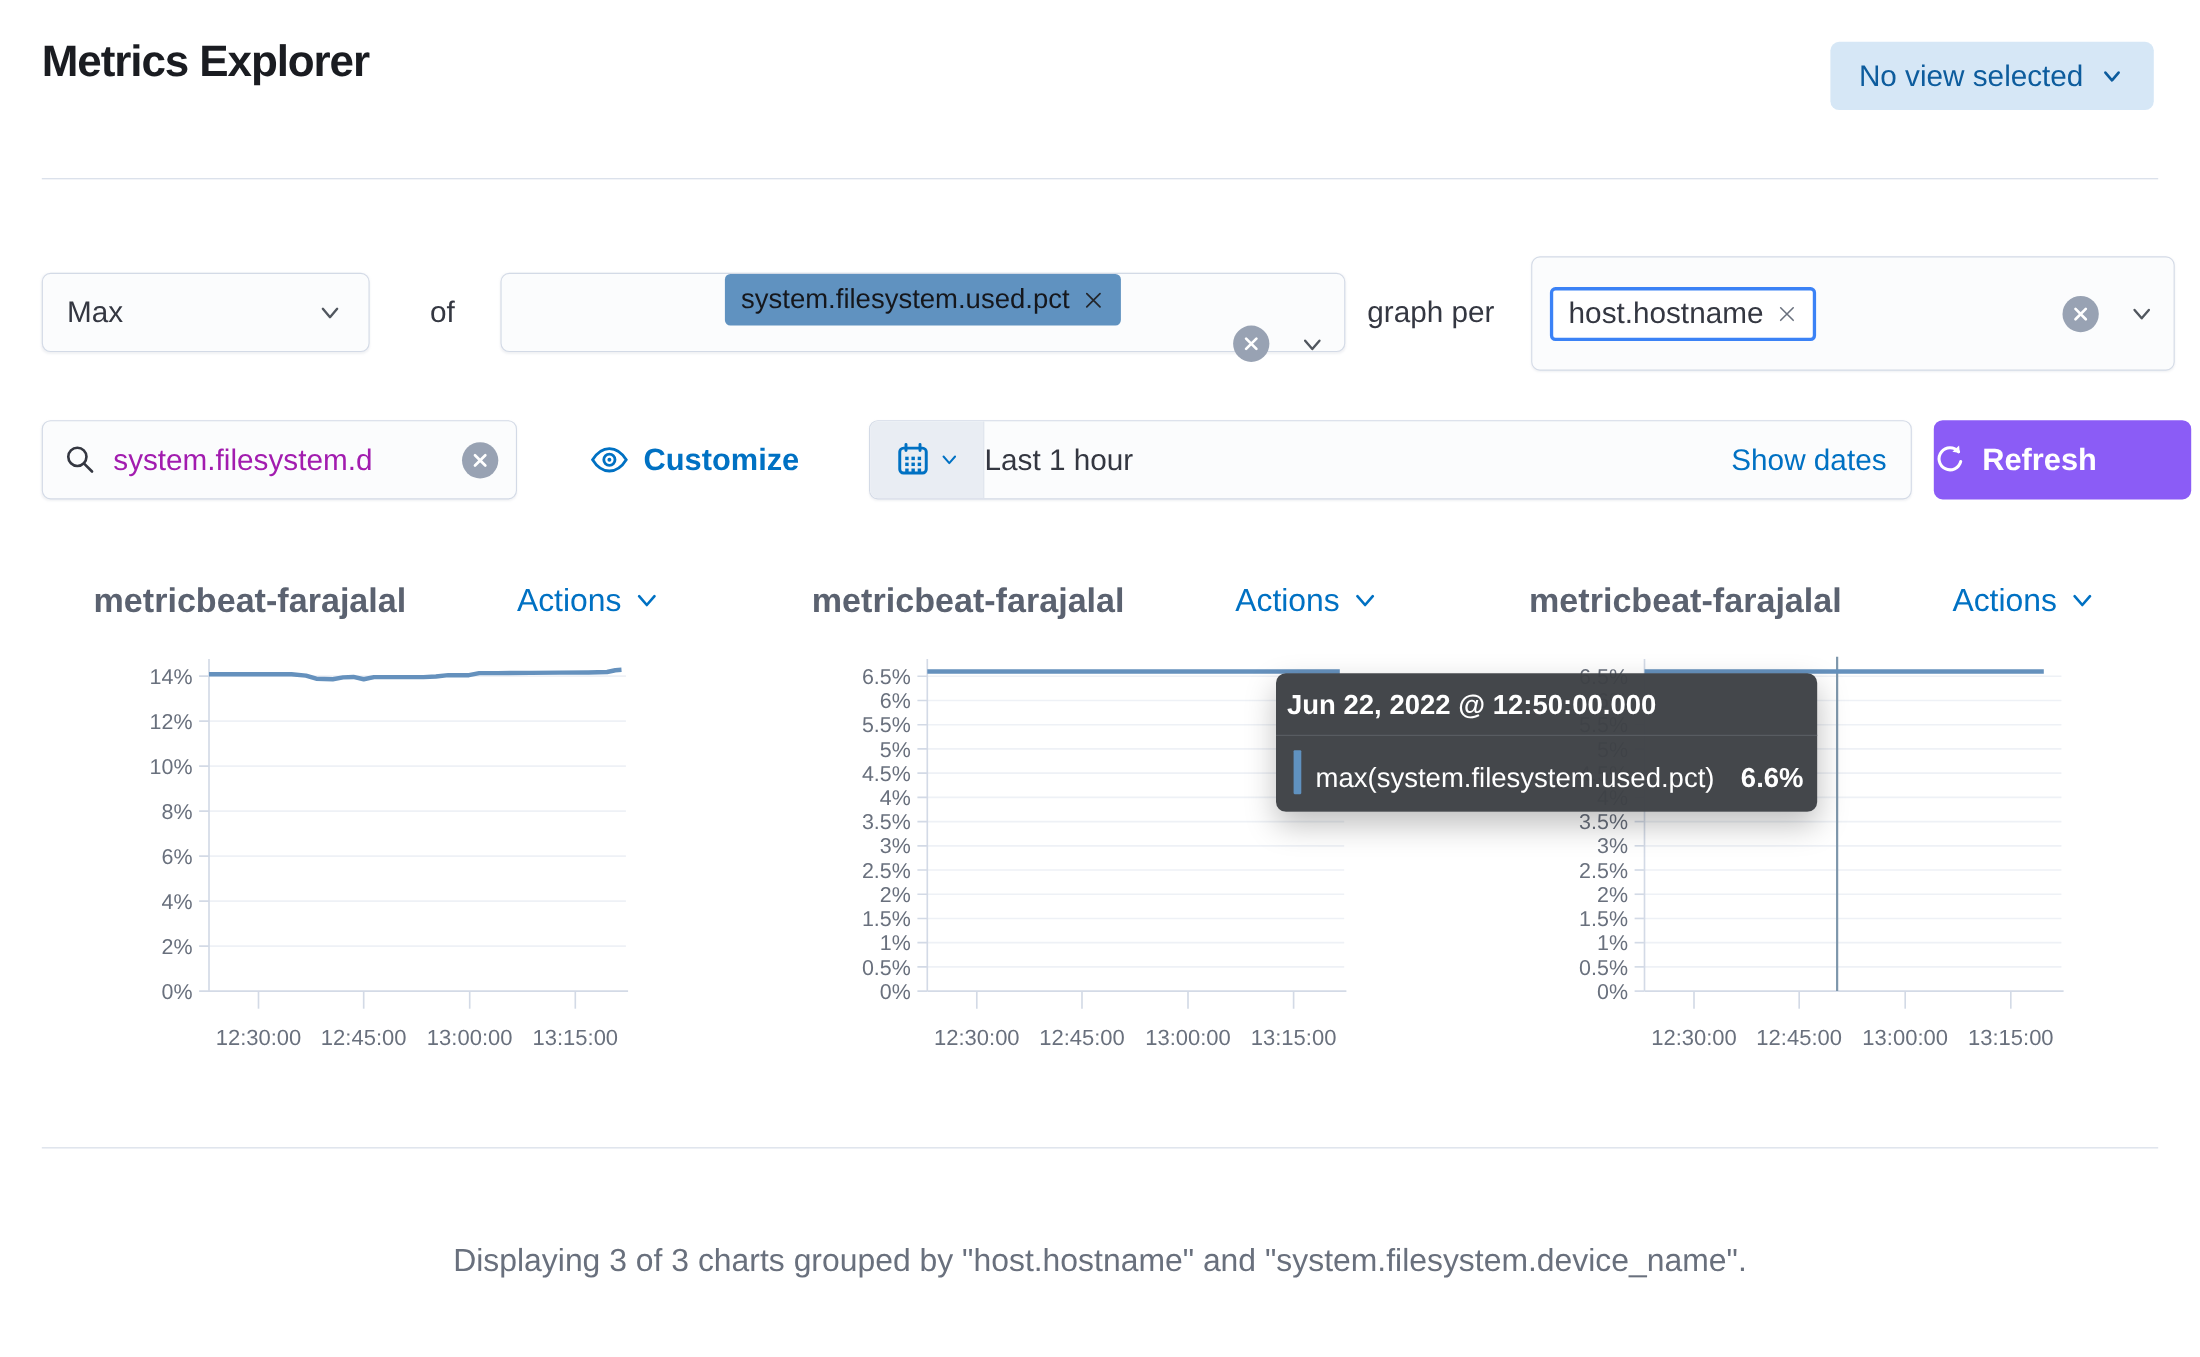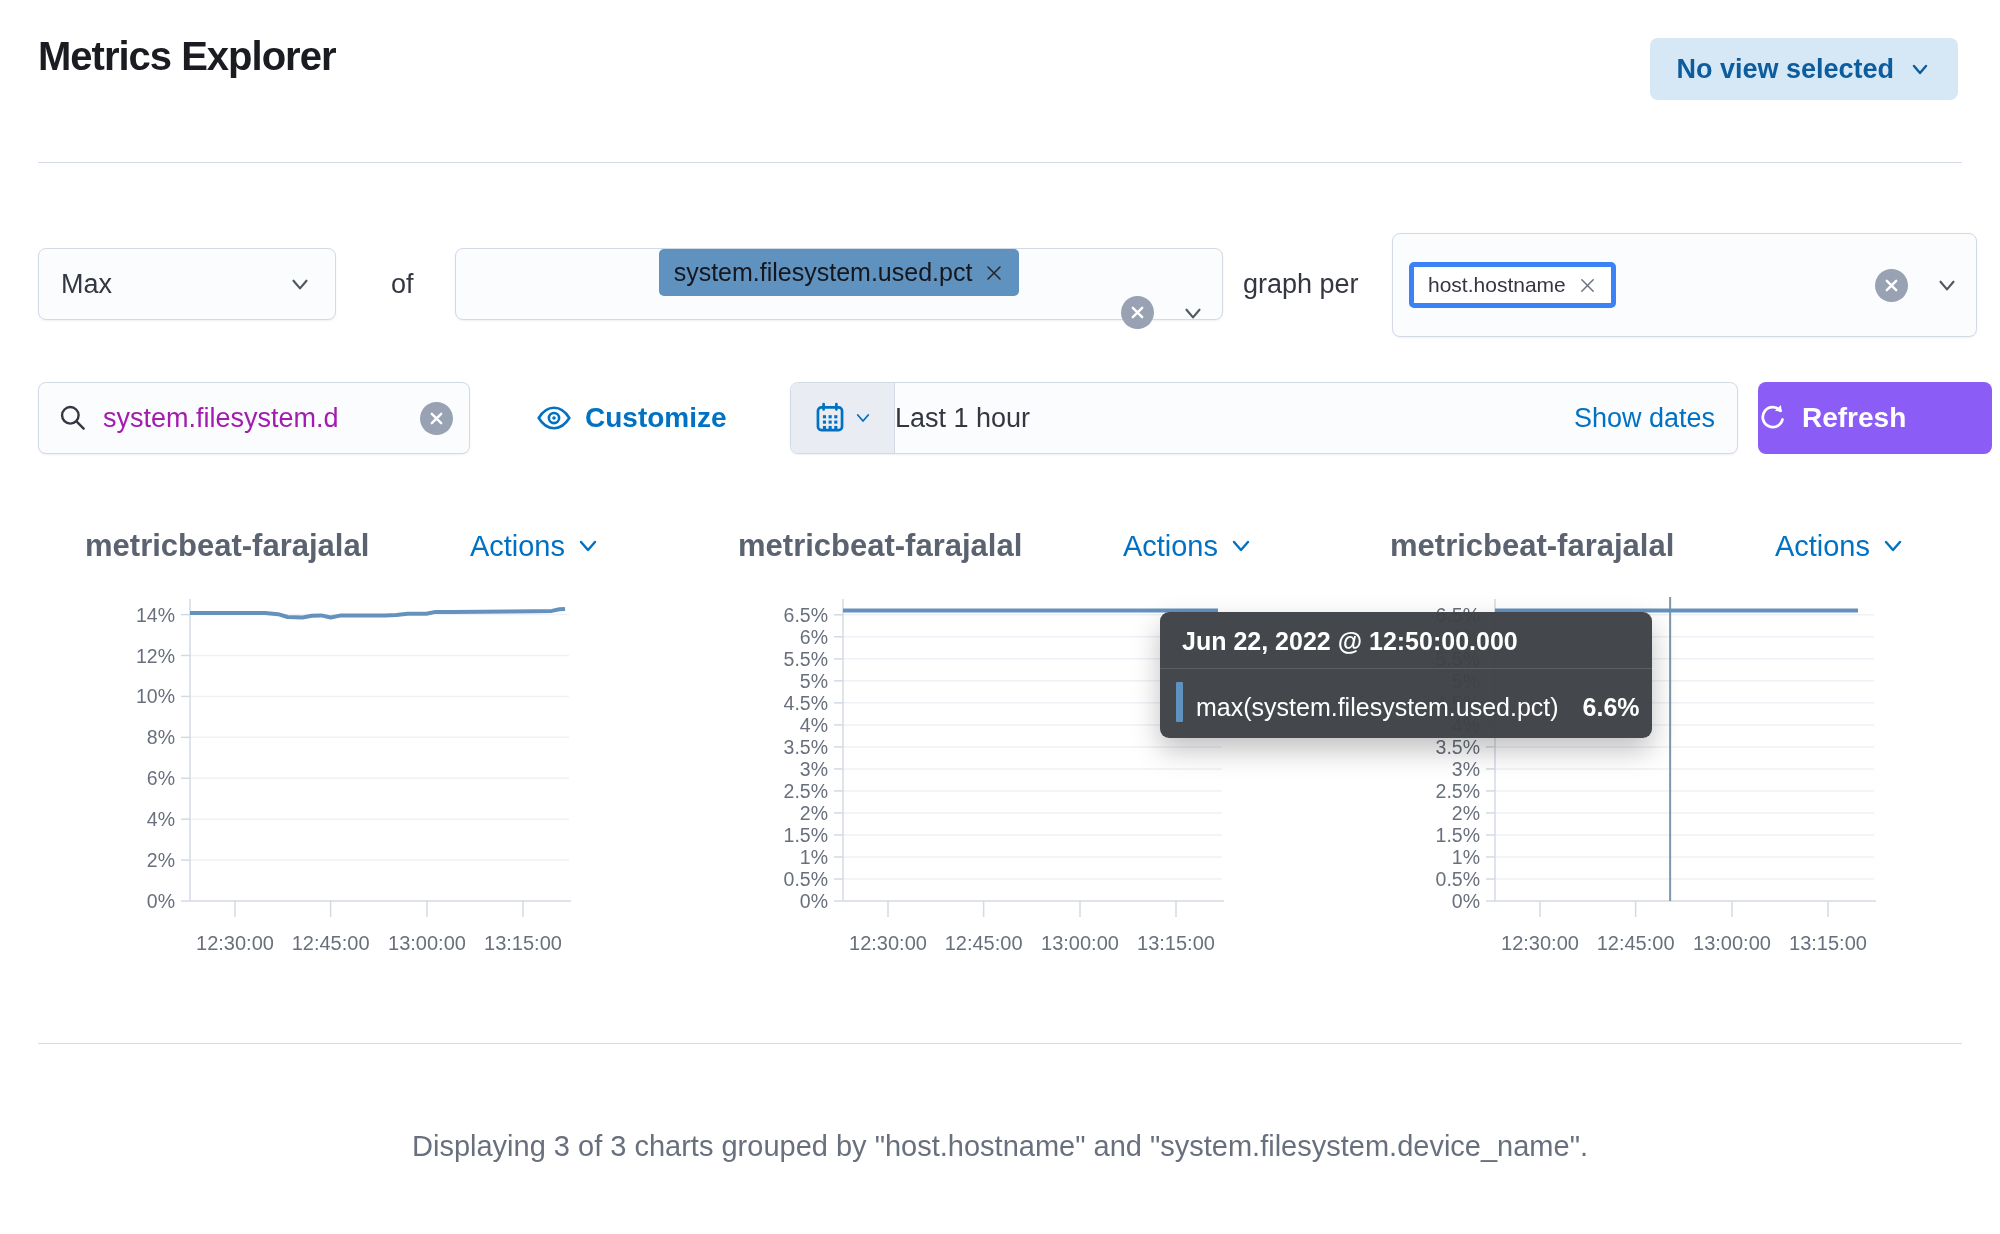--- a/index.html
+++ b/index.html
@@ -5,21 +5,21 @@
   * { box-sizing: border-box; margin: 0; padding: 0; }
   body { font-family: "Liberation Sans", "DejaVu Sans", sans-serif; background: #fff; }
   .page { position: relative; width: 2000px; height: 1234px; background: #fff; overflow: hidden; }
 
   
   .page-title { position: absolute; left: 38px; top: 34px; font-size: 40px; font-weight: 700;
                 letter-spacing: -1px; color: #1a1c21; }
   .view-selector { position: absolute; right: 42px; top: 38px; height: 62px; padding: 0 26px;
                    background: #d6e7f6; border: none; border-radius: 8px; display: flex;
                    align-items: center; gap: 14px; cursor: pointer; }
-  .view-selector span { font-size: 27px; font-weight: 700; color: #0d5c9d; }
+  .view-selector span { font-size: 27px; font-weight: 400; color: #0d5c9d; }
   .divider { position: absolute; left: 38px; right: 38px; height: 1px; background: #d3dae6; }
   .divider.top { top: 162px; }
   .divider.bottom { top: 1043px; }
 
   
   .ctrl { position: absolute; background: #fbfcfd; border: 1px solid #d3dae6; border-radius: 8px;
           display: flex; align-items: center; box-shadow: 0 1px 2px rgba(152,162,179,.15); }
   .agg-select { left: 38px; top: 248px; width: 298px; height: 72px; padding: 0 22px; cursor: pointer; }
   .agg-select .value { font-size: 27px; color: #343741; flex: 1; }
   .inline-label { position: absolute; font-size: 27px; color: #343741; top: 248px; line-height: 72px; }
@@ -30,22 +30,22 @@
   .badge-blue { display: inline-flex; align-items: center; gap: 12px; background: #6092C0;
                 border-radius: 5px; padding: 9px 15px; font-size: 25px; font-weight: 500; color: #15171c; }
   .combo-right { margin-left: auto; display: flex; align-items: center; gap: 26px; }
 
   .clear-circle { width: 33px; height: 33px; border-radius: 50%; background: #98a2b3;
                   display: inline-flex; align-items: center; justify-content: center; cursor: pointer; flex: none; }
 
   .group-combo { left: 1392px; top: 233px; width: 585px; height: 104px; padding: 0 16px; }
   .badge-col { display: flex; flex-direction: column; gap: 9px; }
   .badge-white { display: inline-flex; align-items: center; gap: 12px; background: #fff;
-                 border: 5px solid #3b82f6; border-radius: 5px; padding: 6px 14px;
-                 font-size: 21px; color: #343741; width: max-content; }
+                 border: 3px solid #3b82f6; border-radius: 5px; padding: 6px 14px;
+                 font-size: 27px; color: #343741; width: max-content; }
 
   .search-box { left: 38px; top: 382px; width: 432px; height: 72px; padding: 0 16px 0 18px; gap: 14px; }
   .search-box .value { font-size: 27px; color: #a21caf; flex: 1; white-space: nowrap; overflow: hidden; }
 
   .customize-link { position: absolute; left: 536px; top: 382px; height: 72px; display: flex;
                     align-items: center; gap: 13px; cursor: pointer; }
   .customize-link span { font-size: 28px; font-weight: 600; color: #0071c3; }
 
   .datepicker { left: 790px; top: 382px; width: 948px; height: 72px; padding: 0; overflow: hidden; }
   .dp-prepend { width: 104px; height: 100%; background: #e9edf3; border-right: 1px solid #d3dae6;
@@ -67,21 +67,21 @@
                  white-space: nowrap; overflow: hidden; }
   .actions-link { margin-left: auto; display: flex; align-items: center; gap: 11px; cursor: pointer; }
   .actions-link span { font-size: 29px; font-weight: 500; color: #0071c3; }
   .plot { margin-top: 26px; }
   .plot svg text { font-family: "Liberation Sans", "DejaVu Sans", sans-serif; }
 
   
   .chart-tooltip { position: absolute; left: 1160px; top: 612px; width: 492px;
                    background: rgba(62,65,69,.97); border-radius: 9px; color: #fff; z-index: 5;
                    box-shadow: 0 12px 28px rgba(0,0,0,.25); }
-  .tt-head { padding: 15px 22px 12px 22px; font-size: 25px; font-weight: 700;
+  .tt-head { padding: 15px 22px 12px 10px; font-size: 25px; font-weight: 700;
              border-bottom: 1px solid #5b5f64; }
   .tt-row { display: flex; align-items: flex-end; padding: 13px 22px 16px 16px; }
   .tt-marker { width: 7px; height: 40px; border-radius: 1px; margin-right: 13px; flex: none; }
   .tt-label { font-size: 25px; }
   .tt-value { font-size: 25px; font-weight: 700; margin-left: 24px; }
 
   
   .footer-summary { position: absolute; top: 1130px; left: 0; width: 100%; text-align: center;
                     font-size: 29px; color: #69707d; }
 

